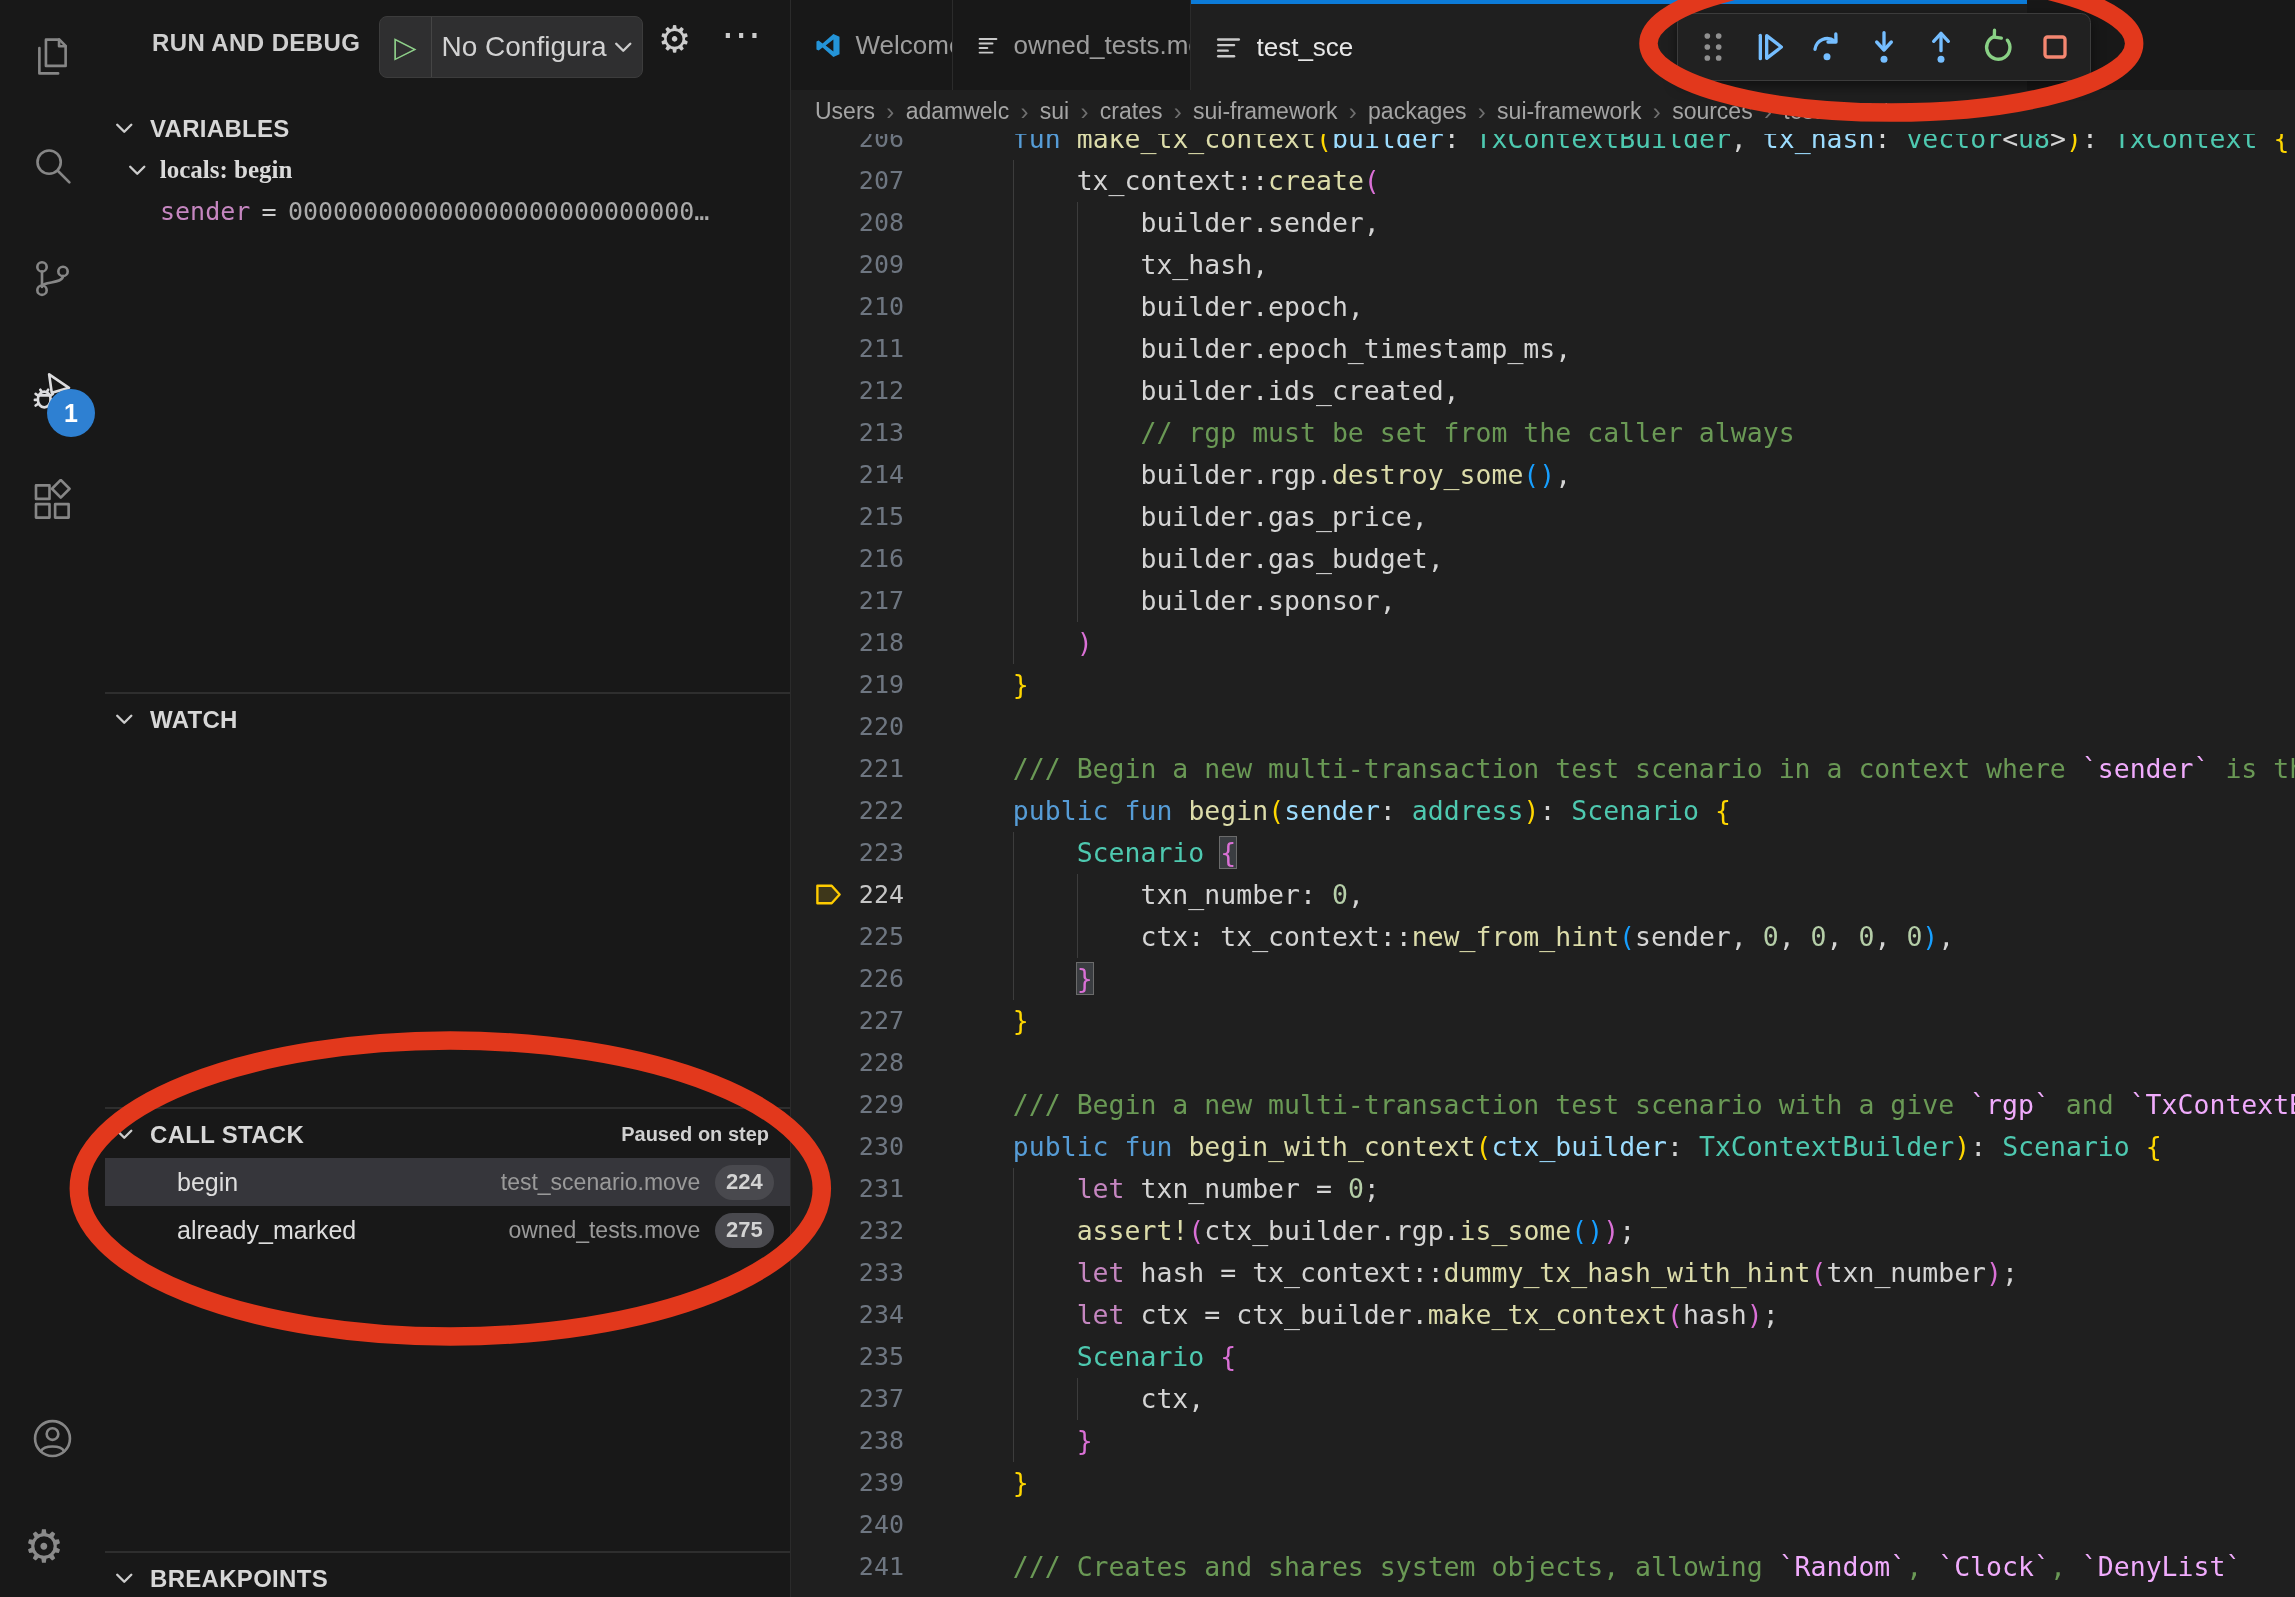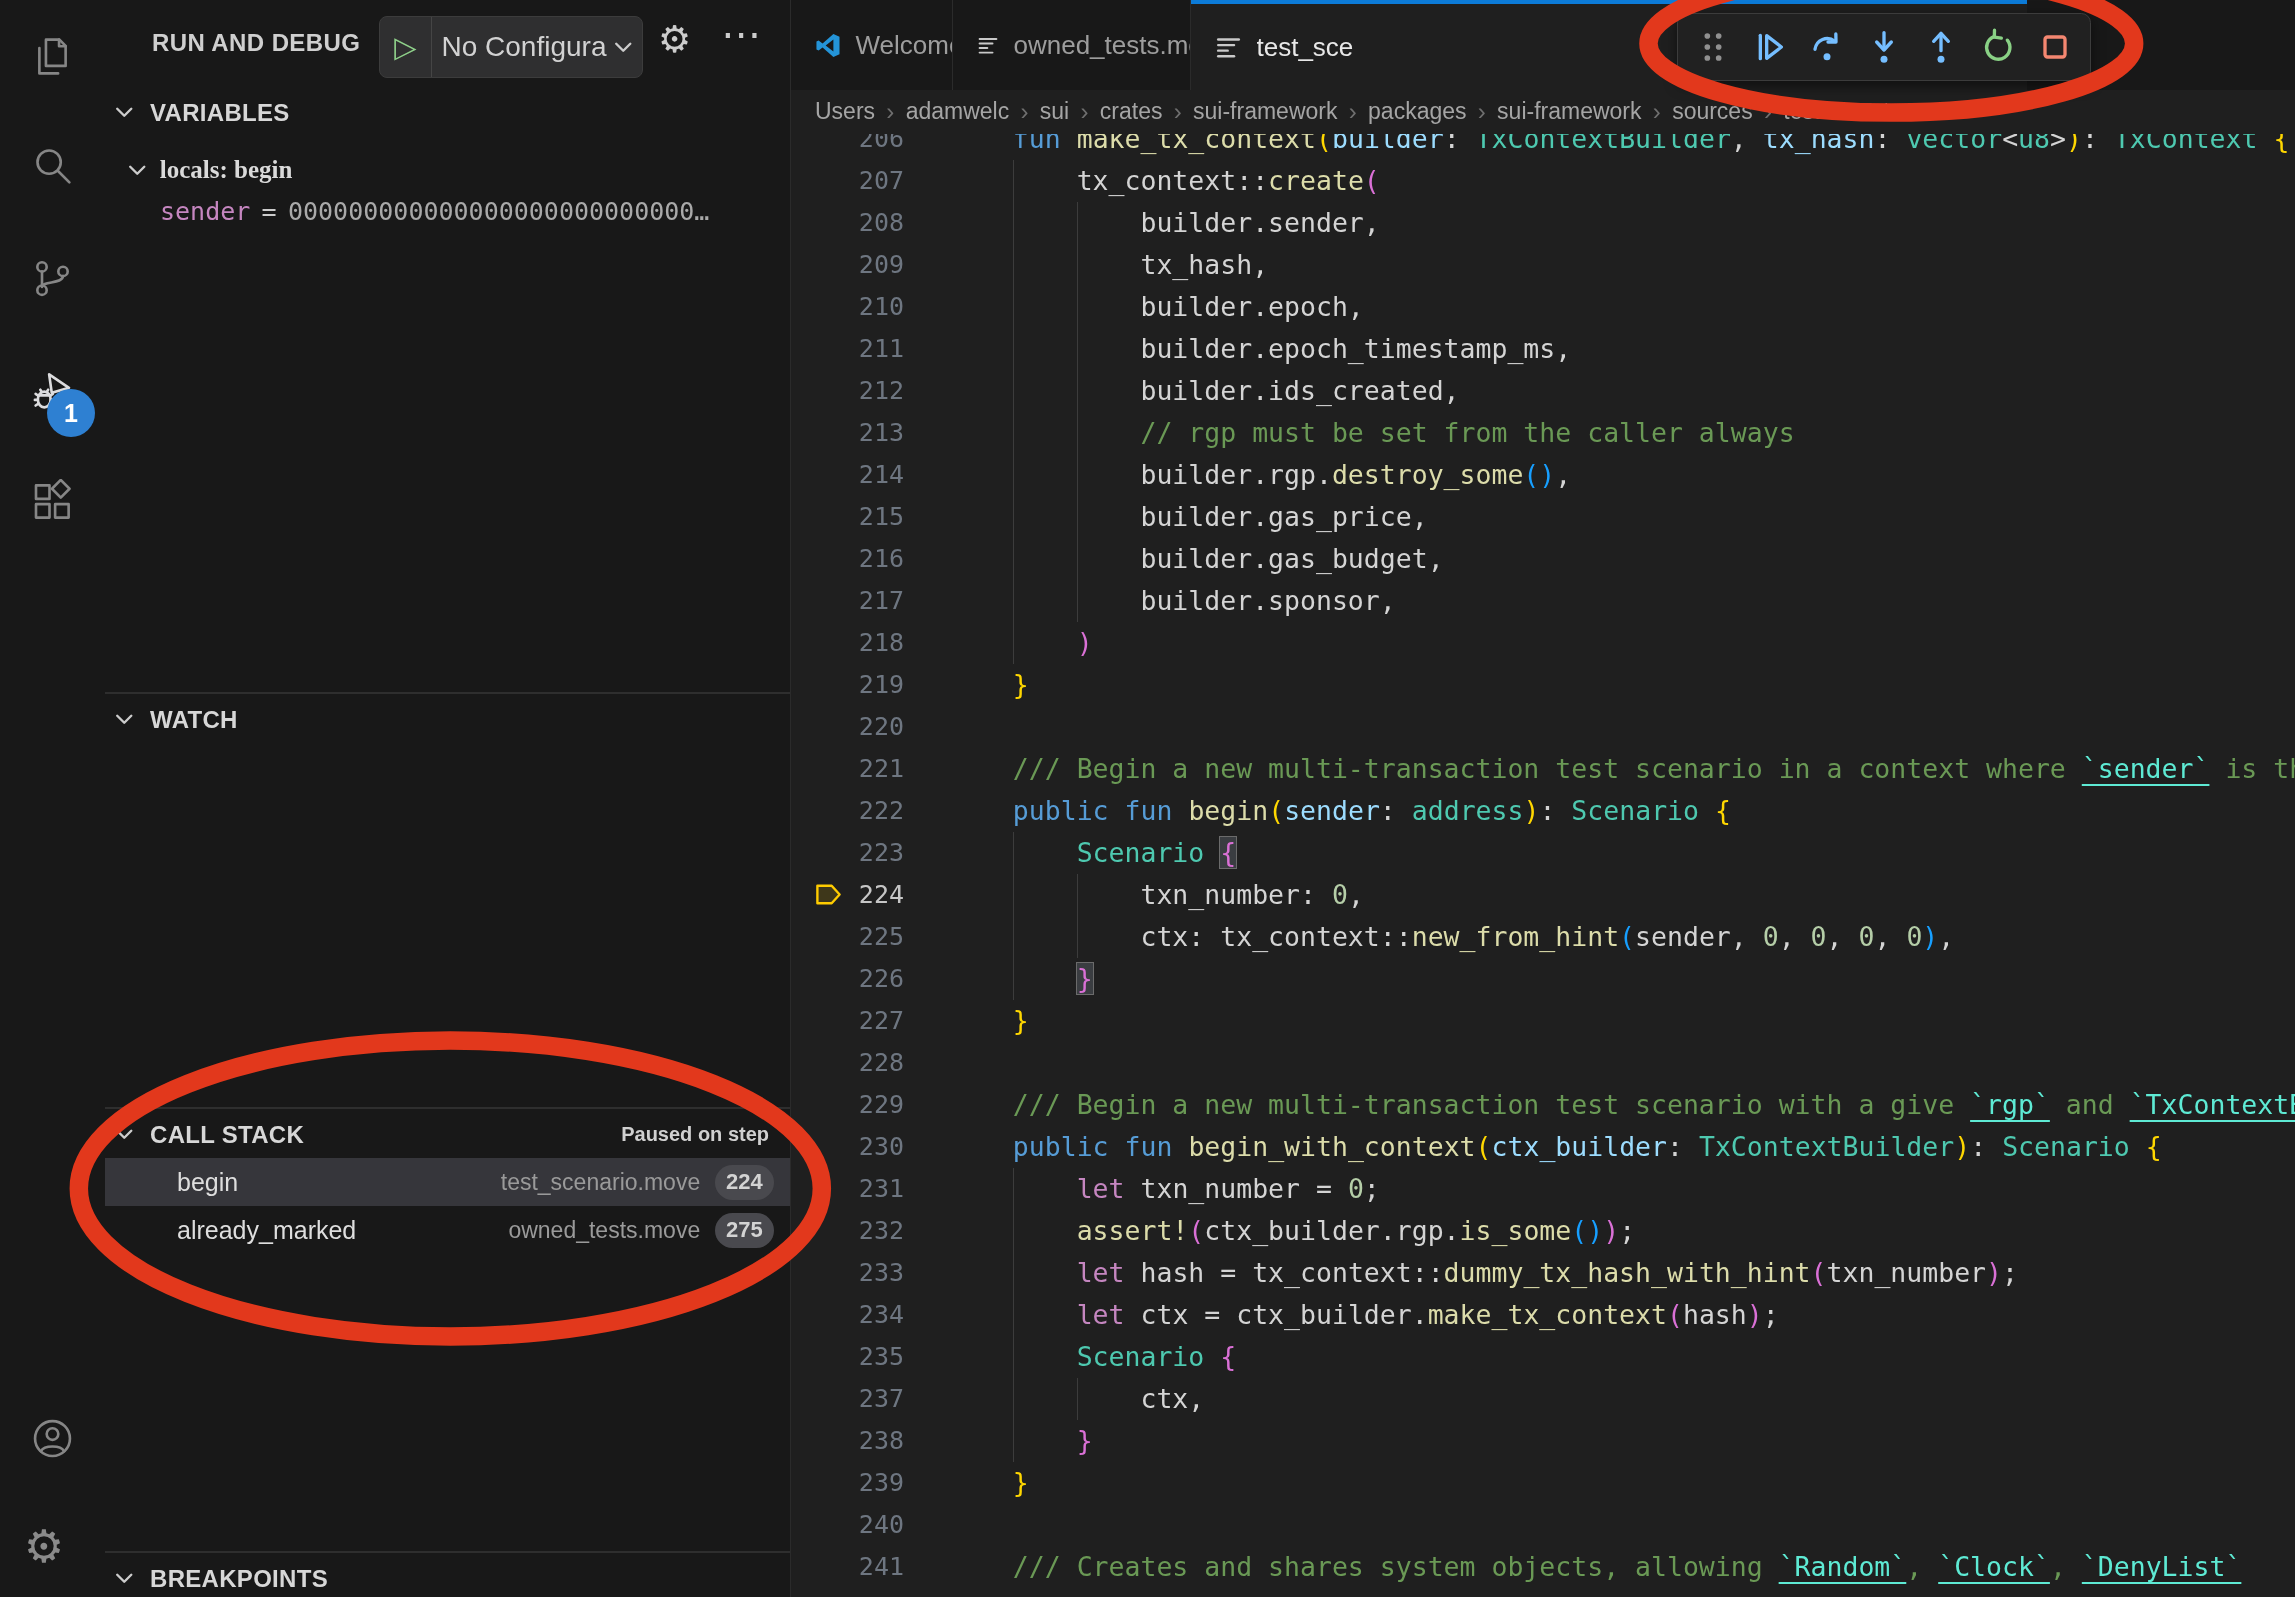--- a/index.html
+++ b/index.html
@@ -73,21 +73,21 @@
   .crow{height:42px;display:flex;}
   .gut{flex:none;width:158px;position:relative;text-align:right;padding-right:45px;box-sizing:border-box;
        font-family:"DejaVu Sans Mono",monospace;font-size:25px;line-height:42px;color:#6e7681;}
   .gmark{position:absolute;left:24px;top:7.2px;}
   .ctext{flex:1;position:relative;font-family:"DejaVu Sans Mono",monospace;font-size:26.5px;line-height:42px;white-space:pre;color:#d4d4d4;}
   .crow.current .gut{color:#c6c6c6;}
   .crow.current .ctext::before{content:'';position:absolute;top:0;bottom:0;left:-17.7px;right:0;background:#4d4b28;z-index:-1;}
   .guide{position:absolute;top:0;bottom:0;width:1.6px;background:#3c3c3c;}
   .tk.k{color:#569cd6;} .tk.kp{color:#c586c0;} .tk.f{color:#dcdcaa;} .tk.t{color:#4ec9b0;}
   .tk.v{color:#9cdcfe;} .tk.n{color:#b5cea8;} .tk.w{color:#d4d4d4;}
-  .tk.c{color:#6a9955;} .tk.cl{color:#5eead4;text-decoration:underline;text-underline-offset:6.4px;text-decoration-thickness:2px;}
+  .tk.c{color:#6a9955;} .tk.cl{color:#f0abfc;text-underline-offset:6.4px;text-decoration-thickness:2px;}
   .tk.p1{color:#ffd700;} .tk.p2{color:#da70d6;} .tk.p3{color:#179fff;}
   .tk.bm{outline:1.6px solid #6b6b6b;outline-offset:0.8px;background:#3a3d41;}
 
   
   .dbgbar{position:absolute;left:1677px;top:13px;width:414px;height:68px;background:#212121;border:1.6px solid #3c3c3c;
           border-radius:9.7px;box-shadow:0 4.8px 13px rgba(0,0,0,.5);display:flex;align-items:center;justify-content:space-around;padding:0 6.4px;box-sizing:border-box;z-index:5;}
   .dbtn{width:45px;height:45px;display:flex;align-items:center;justify-content:center;}
   .dbtn svg{width:40px;height:40px;fill:none;stroke-width:2;stroke-linecap:round;stroke-linejoin:round;}
   .dbtn.blue svg{stroke:#75beff;}
   .dbtn.green svg{stroke:#89d185;}
@@ -168,21 +168,21 @@
       <span class="rb-label">No Configura</span>
       <span class="rb-chev chev">
           <svg viewBox="0 0 16 16">
             <polyline points="3,5.5 8,10.5 13,5.5"></polyline>
           </svg>
         </span>
     </div>
     <div class="sb-gear">⚙</div>
     <div class="sb-dots">⋯</div>
 
-    <div class="sect-head" style="top:90px">
+    <div class="sect-head" style="top:106px">
       <span class="chev">
           <svg viewBox="0 0 16 16">
             <polyline points="3,5.5 8,10.5 13,5.5"></polyline>
           </svg>
         </span>
       <span class="sect-label">VARIABLES</span>
     </div>
     <div class="row-locals">
       <span class="chev">
           <svg viewBox="0 0 16 16">

